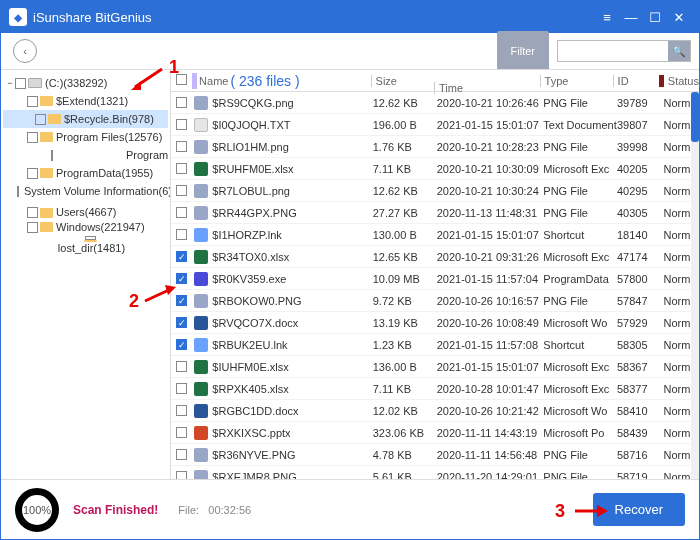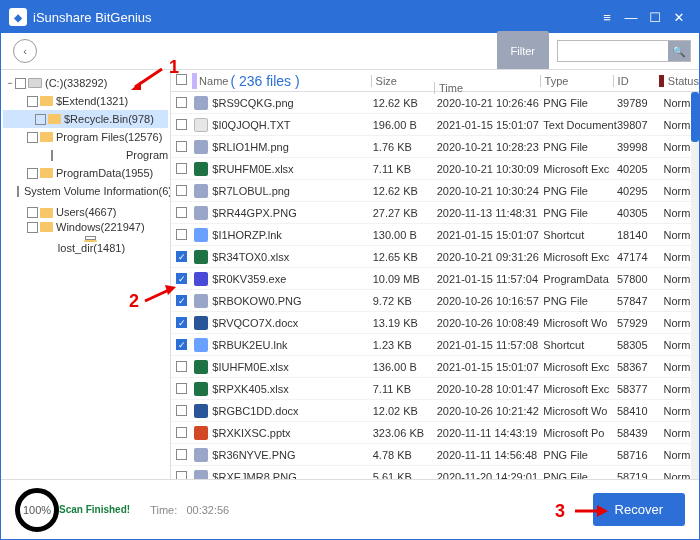--- a/index.html
+++ b/index.html
@@ -62,22 +62,22 @@
   .row .time { width: 110px; }
   .row .type { width: 76px; white-space:nowrap; overflow:hidden;}
   .row .id { width: 48px; }
   .row .status { flex:1; }
 
   .scroll-ind { position:absolute; right:0; top:22px; bottom:0; width:8px; background:#f0f0f0;}
   .scroll-thumb { position:absolute; right:0; top:22px; width:8px; height:50px; background:#2c6fd6; border-radius:3px;}
 
   
   .footer { height: 60px; border-top: 1px solid #ddd; display: flex; align-items: center; padding: 0 14px; }
-  .prog { width: 44px; height: 44px; border: 5px solid #000000; border-radius: 50%; display: flex; align-items: center; justify-content: center; color: #555; font-size: 11px; }
-  .scan-label { font-size: 10px; color: #15803d; font-weight:600; margin-right: 20px; }
+  .prog { width: 44px; height: 44px; border: 7px solid #000000; border-radius: 50%; display: flex; align-items: center; justify-content: center; color: #555; font-size: 11px; margin-right: 14px; }
+  .scan-label { font-size: 12px; color: #be185d; font-weight:600; margin-right: 20px; }
   .time-label { font-size: 11px; color: #888; }
   .footer .spacer { flex: 1; }
   .recover-btn { background: #2c6fd6; color: #fff; border: none; padding: 9px 22px; font-size: 13px; border-radius: 3px; cursor: pointer; }
 
   
   .anno { position:absolute; color:#e80000; font-weight:bold; font-size:18px; pointer-events:none; font-family: Arial; }
   .arrow { position:absolute; pointer-events:none; }
 </style>
 </head>
 <body>
@@ -444,21 +444,21 @@
       <div class="scroll-thumb"></div>
     </div>
   </div>
 
   <div class="footer">
     <div class="prog">
       <span>100%</span>
     </div>
     <div class="scan-label">Scan Finished!</div>
     <div class="time-label">
-      <span>Time:</span>
+      <span>File:</span>
       &nbsp;&nbsp;<span>00:32:56</span>
     </div>
     <div class="spacer"></div>
     <button class="recover-btn">Recover</button>
   </div>
 
   <div class="anno" style="top:56px; left:168px;">1</div>
   <svg class="arrow" style="top:66px; left:126px;" width="40" height="30">
     <path d="M35 2 L8 20" stroke="#e80000" stroke-width="3" fill="none"></path>
     <path d="M4 23 L14 14 L14 23 Z" fill="#e80000"></path>

